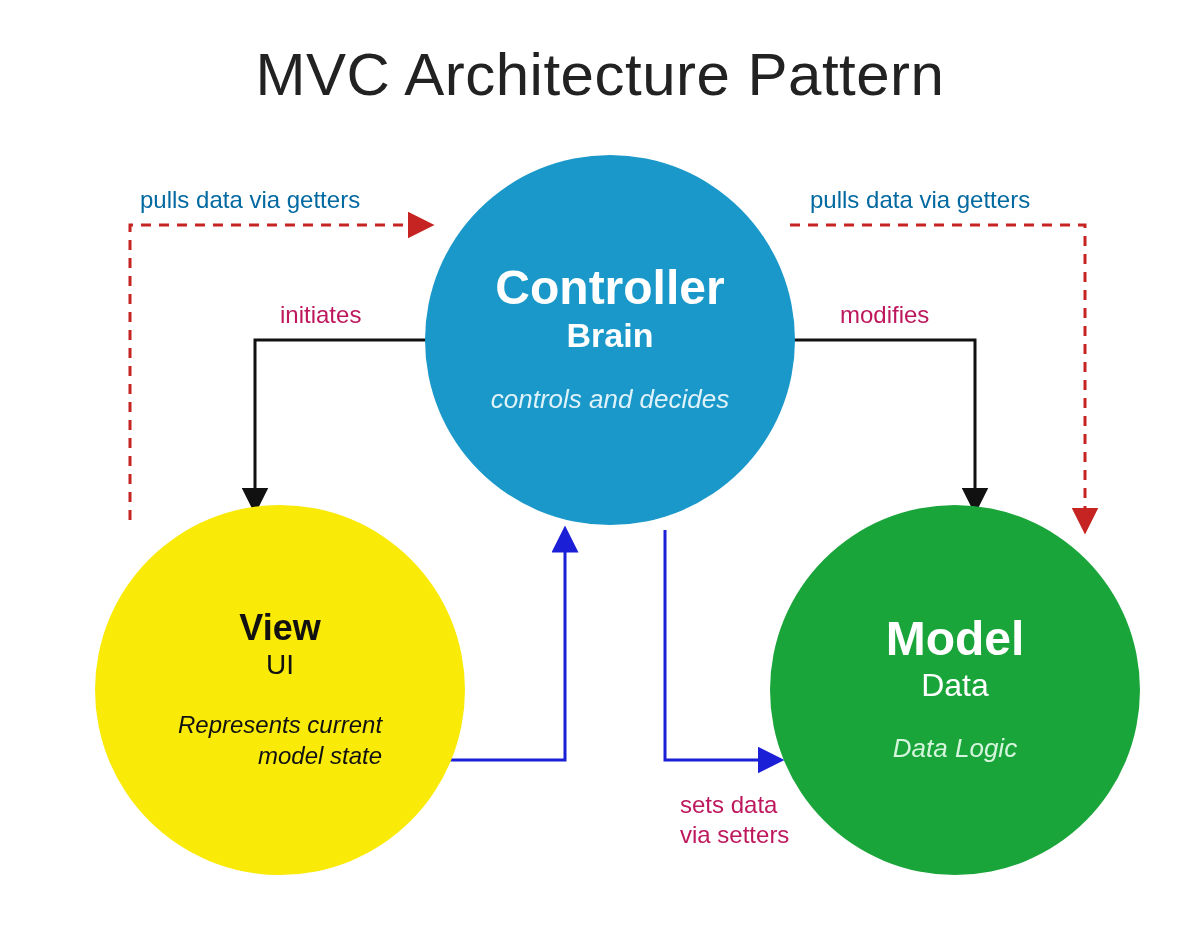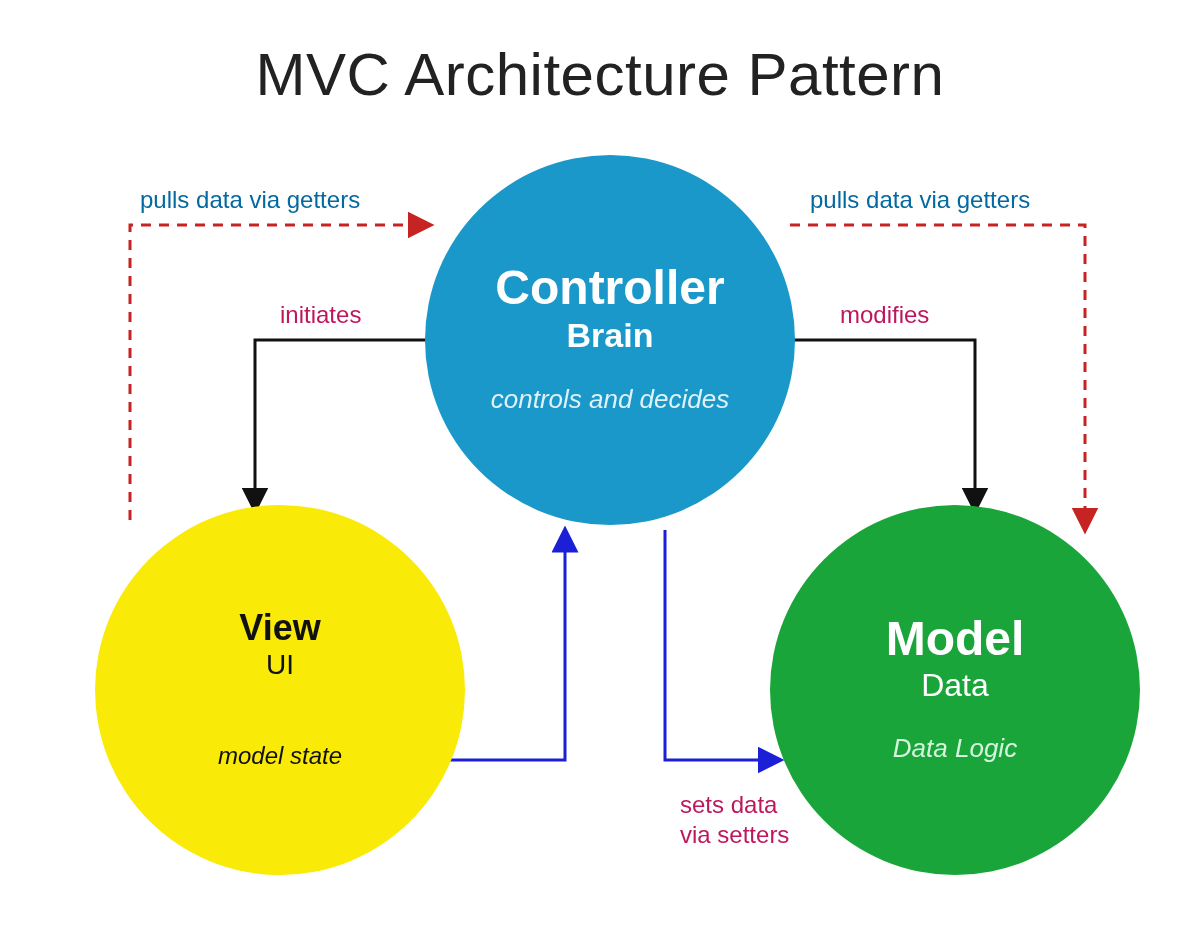--- a/index.html
+++ b/index.html
@@ -147,21 +147,21 @@
     <div class="sub">Brain</div>
     <div class="desc">
       <span>controls and decides</span><br>
     </div>
   </div>
 
   <div class="circle view">
     <div class="head">View</div>
     <div class="sub">UI</div>
     <div class="desc">
-      <br>
+      <span>Represents current</span><br>
       <span>model state</span>
     </div>
   </div>
 
   <div class="circle model">
     <div class="head">Model</div>
     <div class="sub">Data</div>
     <div class="desc">Data Logic</div>
   </div>
 

